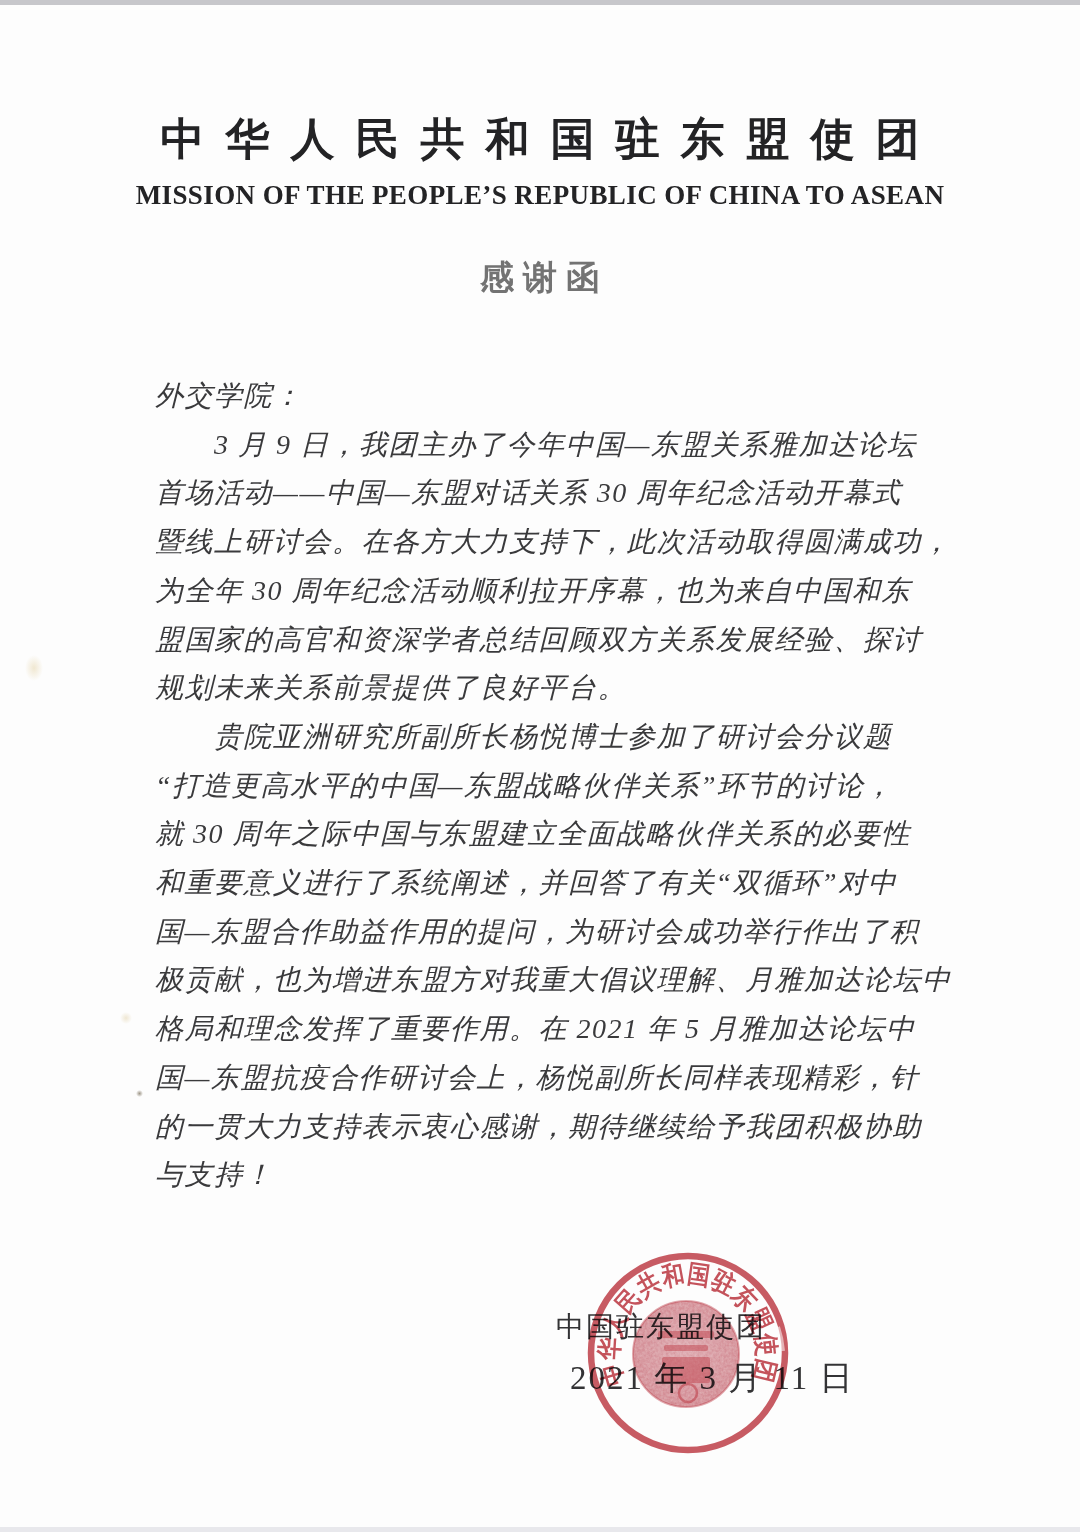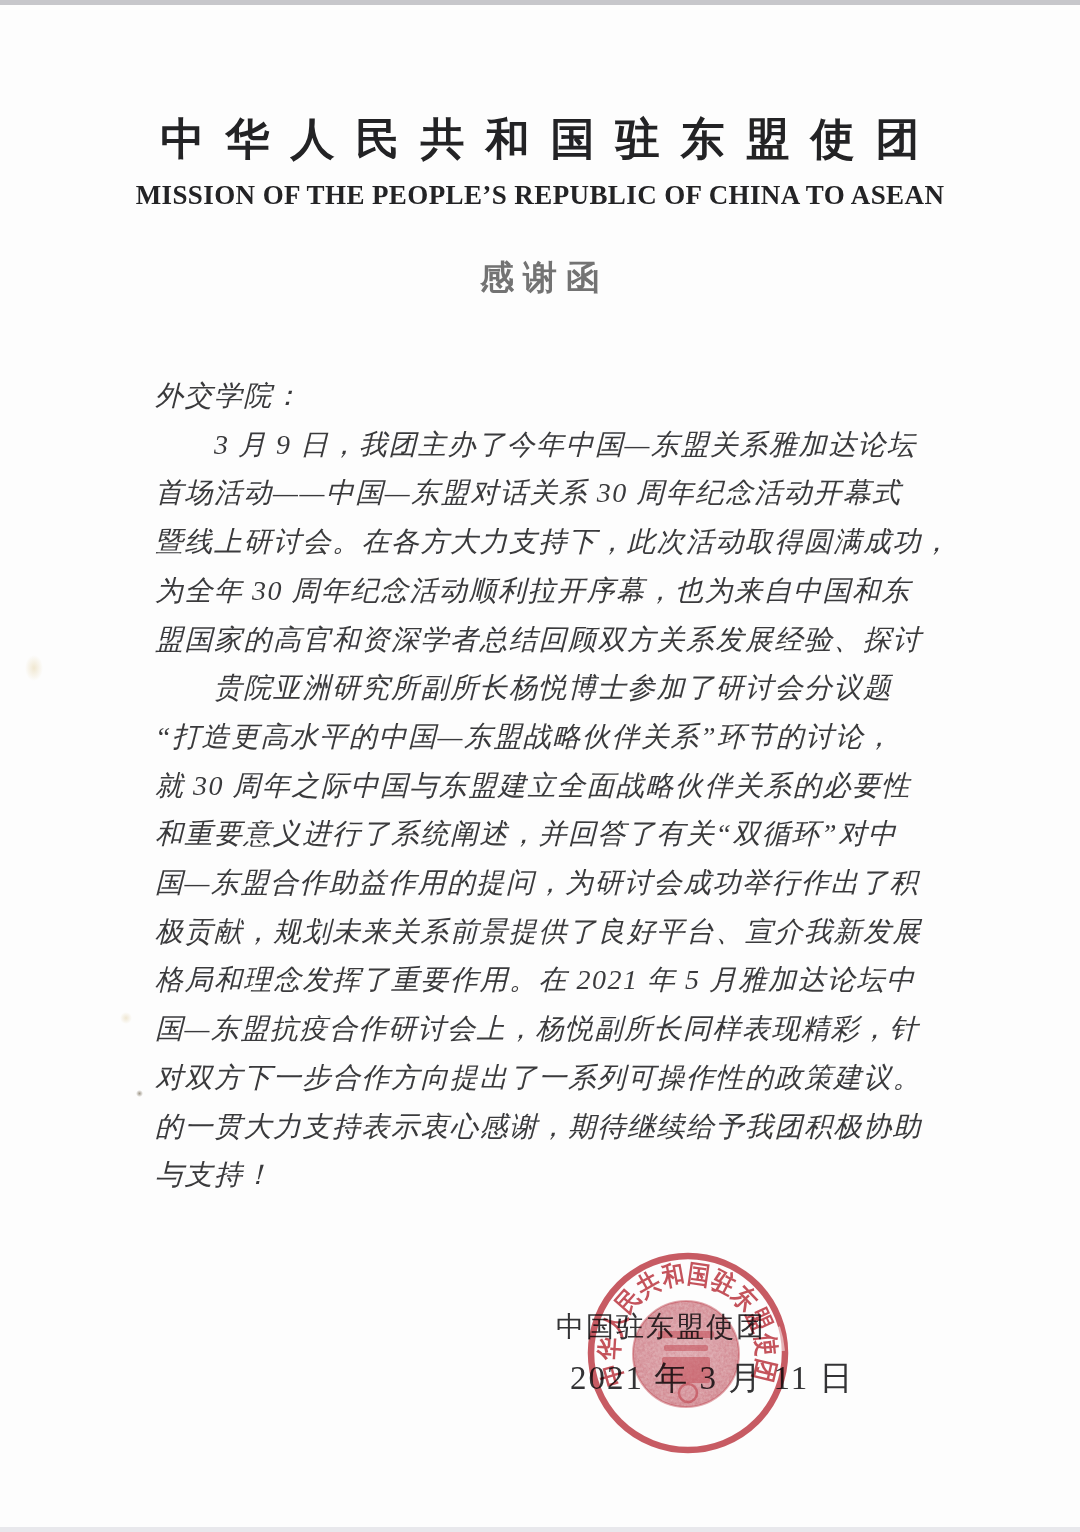--- a/index.html
+++ b/index.html
@@ -62,29 +62,29 @@
   <div class="org-en">MISSION OF THE PEOPLE’S REPUBLIC OF CHINA TO ASEAN</div>
   <div class="doc-title">感谢函</div>
 
   <div class="letter-body">
     <div class="bline">外交学院：</div>
     <div class="bline">　　3 月 9 日，我团主办了今年中国—东盟关系雅加达论坛</div>
     <div class="bline">首场活动——中国—东盟对话关系 30 周年纪念活动开幕式</div>
     <div class="bline">暨线上研讨会。在各方大力支持下，此次活动取得圆满成功，</div>
     <div class="bline">为全年 30 周年纪念活动顺利拉开序幕，也为来自中国和东</div>
     <div class="bline">盟国家的高官和资深学者总结回顾双方关系发展经验、探讨</div>
+    <div class="bline">规划未来关系前景提供了良好平台。</div>
     <div class="bline">　　贵院亚洲研究所副所长杨悦博士参加了研讨会分议题</div>
     <div class="bline">“打造更高水平的中国—东盟战略伙伴关系”环节的讨论，</div>
     <div class="bline">就 30 周年之际中国与东盟建立全面战略伙伴关系的必要性</div>
     <div class="bline">和重要意义进行了系统阐述，并回答了有关“双循环”对中</div>
     <div class="bline">国—东盟合作助益作用的提问，为研讨会成功举行作出了积</div>
-    <div class="bline">极贡献，规划未来关系前景提供了良好平台、宣介我新发展</div>
+    <div class="bline">极贡献，也为增进东盟方对我重大倡议理解、月雅加达论坛中</div>
     <div class="bline">格局和理念发挥了重要作用。在 2021 年 5 月雅加达论坛中</div>
     <div class="bline">国—东盟抗疫合作研讨会上，杨悦副所长同样表现精彩，针</div>
-    <div class="bline">对双方下一步合作方向提出了一系列可操作性的政策建议。</div>
     <div class="bline">的一贯大力支持表示衷心感谢，期待继续给予我团积极协助</div>
     <div class="bline">与支持！</div>
   </div>
 
   <div class="sig">中国驻东盟使团</div>
   <div class="dateline">2021 年 3 月 11 日</div>
 
   <svg class="seal" viewBox="0 0 212 212" xmlns="http://www.w3.org/2000/svg" aria-hidden="true">
     <defs>
       <path id="sealArc" d="M 42.6 135.6 A 70 70 0 1 1 169.4 135.6" fill="none"></path>

